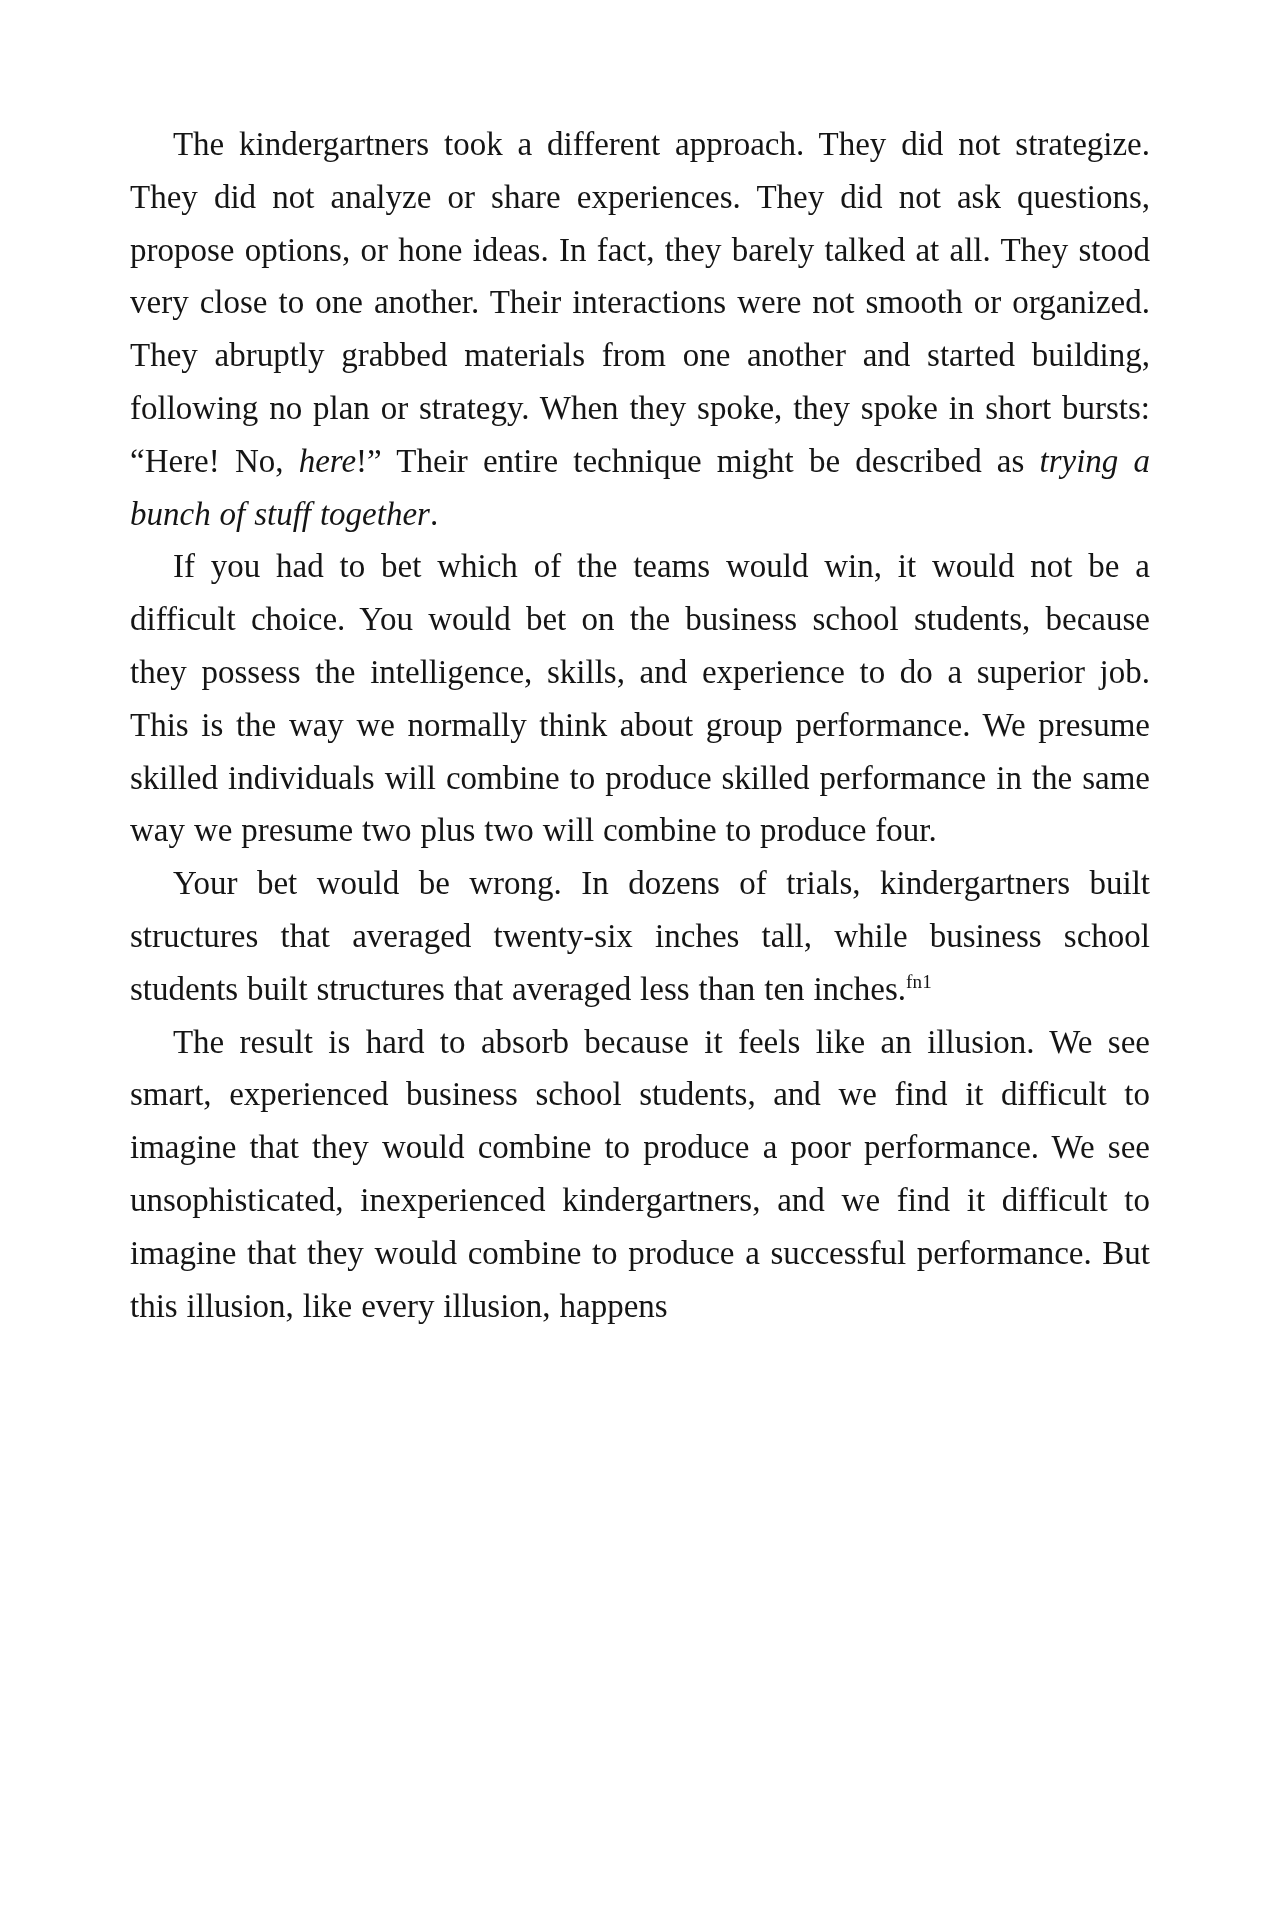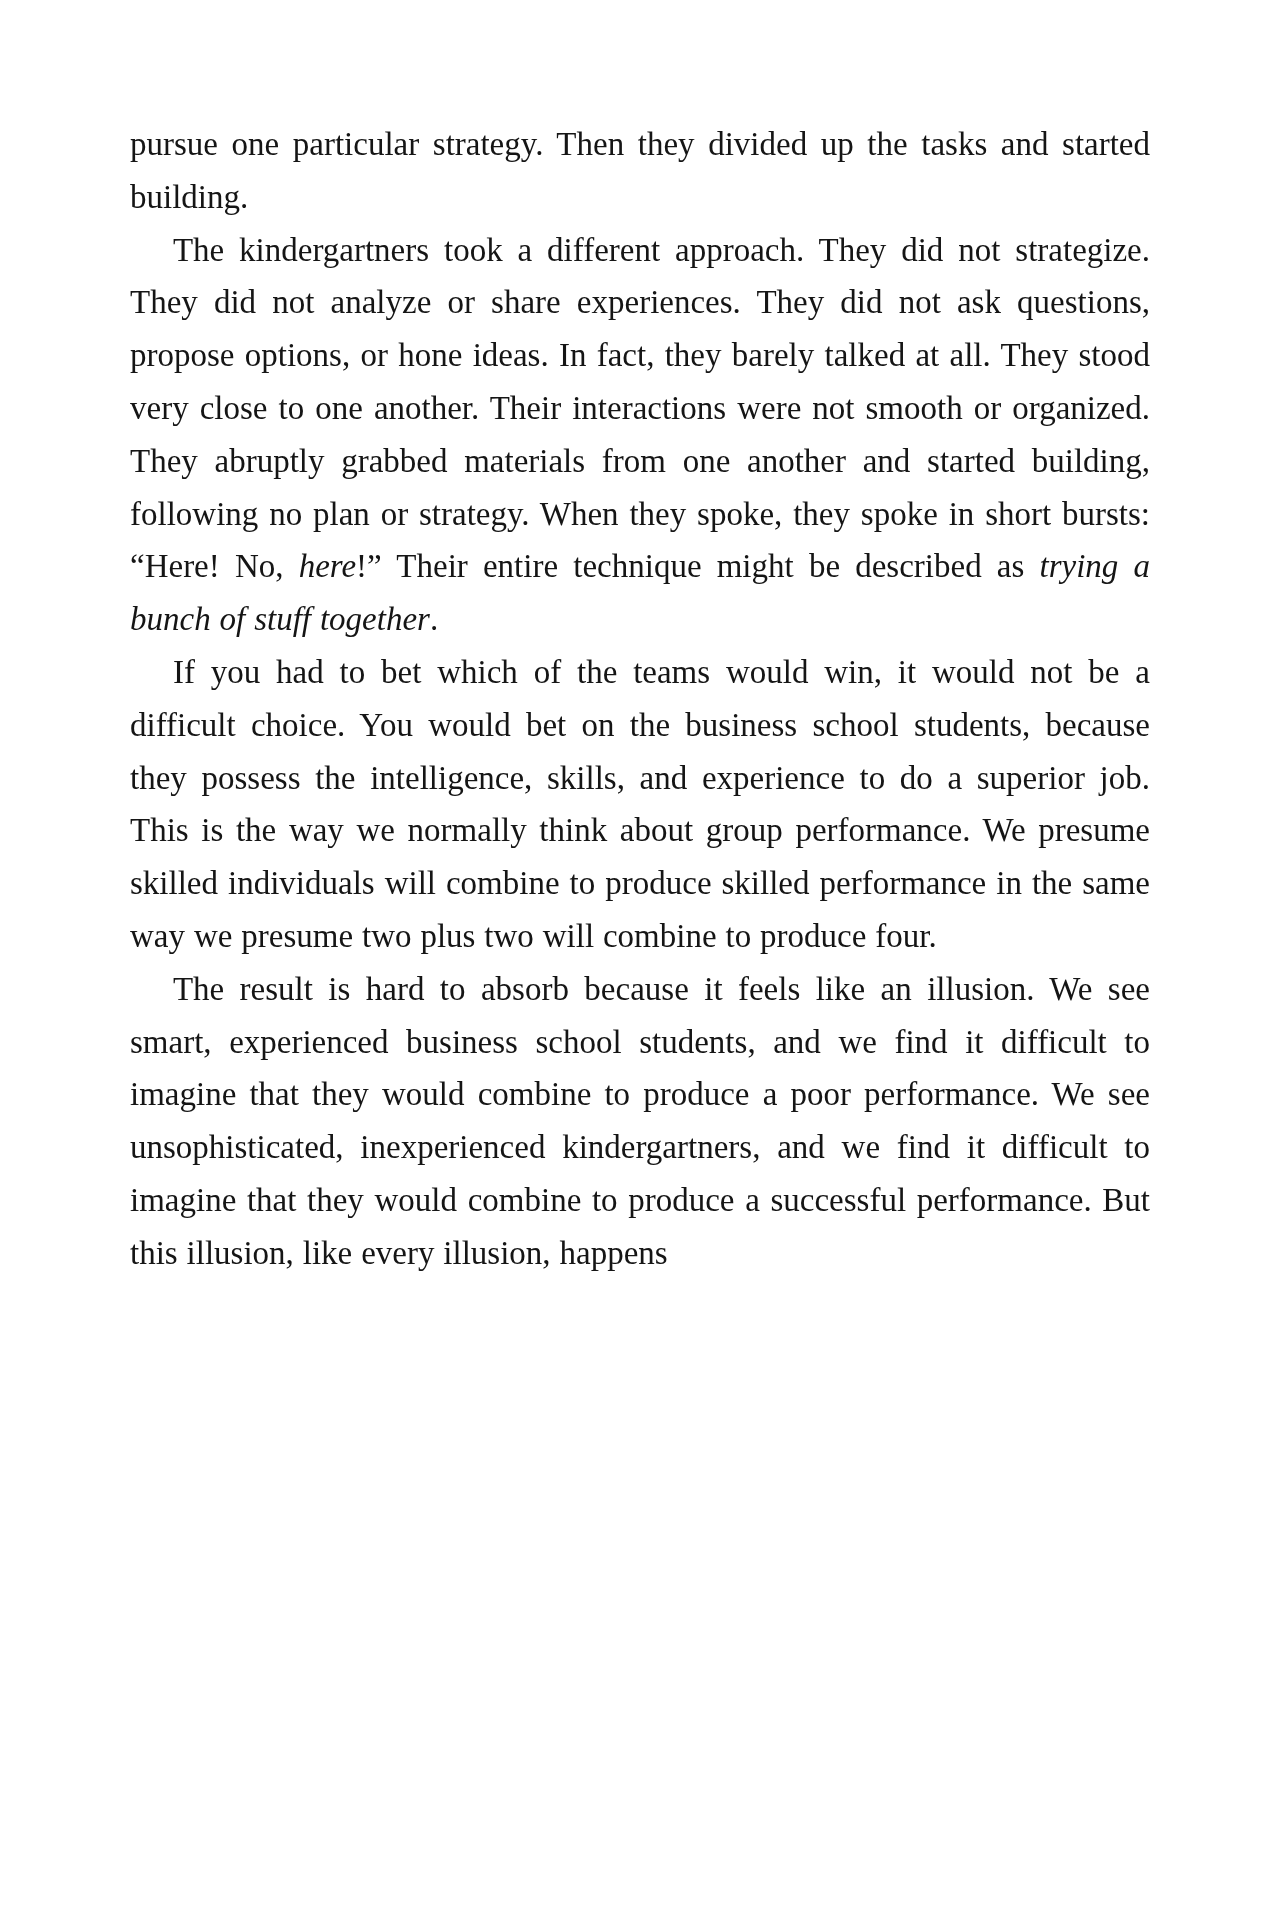--- a/index.html
+++ b/index.html
@@ -41,18 +41,18 @@
     line-height: 0;
     vertical-align: super;
     letter-spacing: 0.01em;
   }
 </style>
 </head>
 <body>
 
 <div class="page">
   <div class="text-block">
-      <p><span>pursue one particular strategy. Then they divided up the tasks and started building.</span></p>
       <p class="indent"><span>The kindergartners took a different approach. They did not strategize. They did not analyze or share experiences. They did not ask questions, propose options, or hone ideas. In fact, they barely talked at all. They stood very close to one another. Their interactions were not smooth or organized. They abruptly grabbed materials from one another and started building, following no plan or strategy. When they spoke, they spoke in short bursts: “Here! No, </span><em>here</em><span>!” Their entire technique might be described as </span><em>trying a bunch of stuff together</em><span>.</span></p>
       <p class="indent"><span>If you had to bet which of the teams would win, it would not be a difficult choice. You would bet on the business school students, because they possess the intelligence, skills, and experience to do a superior job. This is the way we normally think about group performance. We presume skilled individuals will combine to produce skilled performance in the same way we presume two plus two will combine to produce four.</span></p>
+      <p class="indent"><span>Your bet would be wrong. In dozens of trials, kindergartners built structures that averaged twenty-six inches tall, while business school students built structures that averaged less than ten inches.</span><sup class="fn">fn1</sup></p>
       <p class="indent"><span>The result is hard to absorb because it feels like an illusion. We see smart, experienced business school students, and we find it difficult to imagine that they would combine to produce a poor performance. We see unsophisticated, inexperienced kindergartners, and we find it difficult to imagine that they would combine to produce a successful performance. But this illusion, like every illusion, happens</span></p>
     </div>
 </div>
 
 </body></html>

